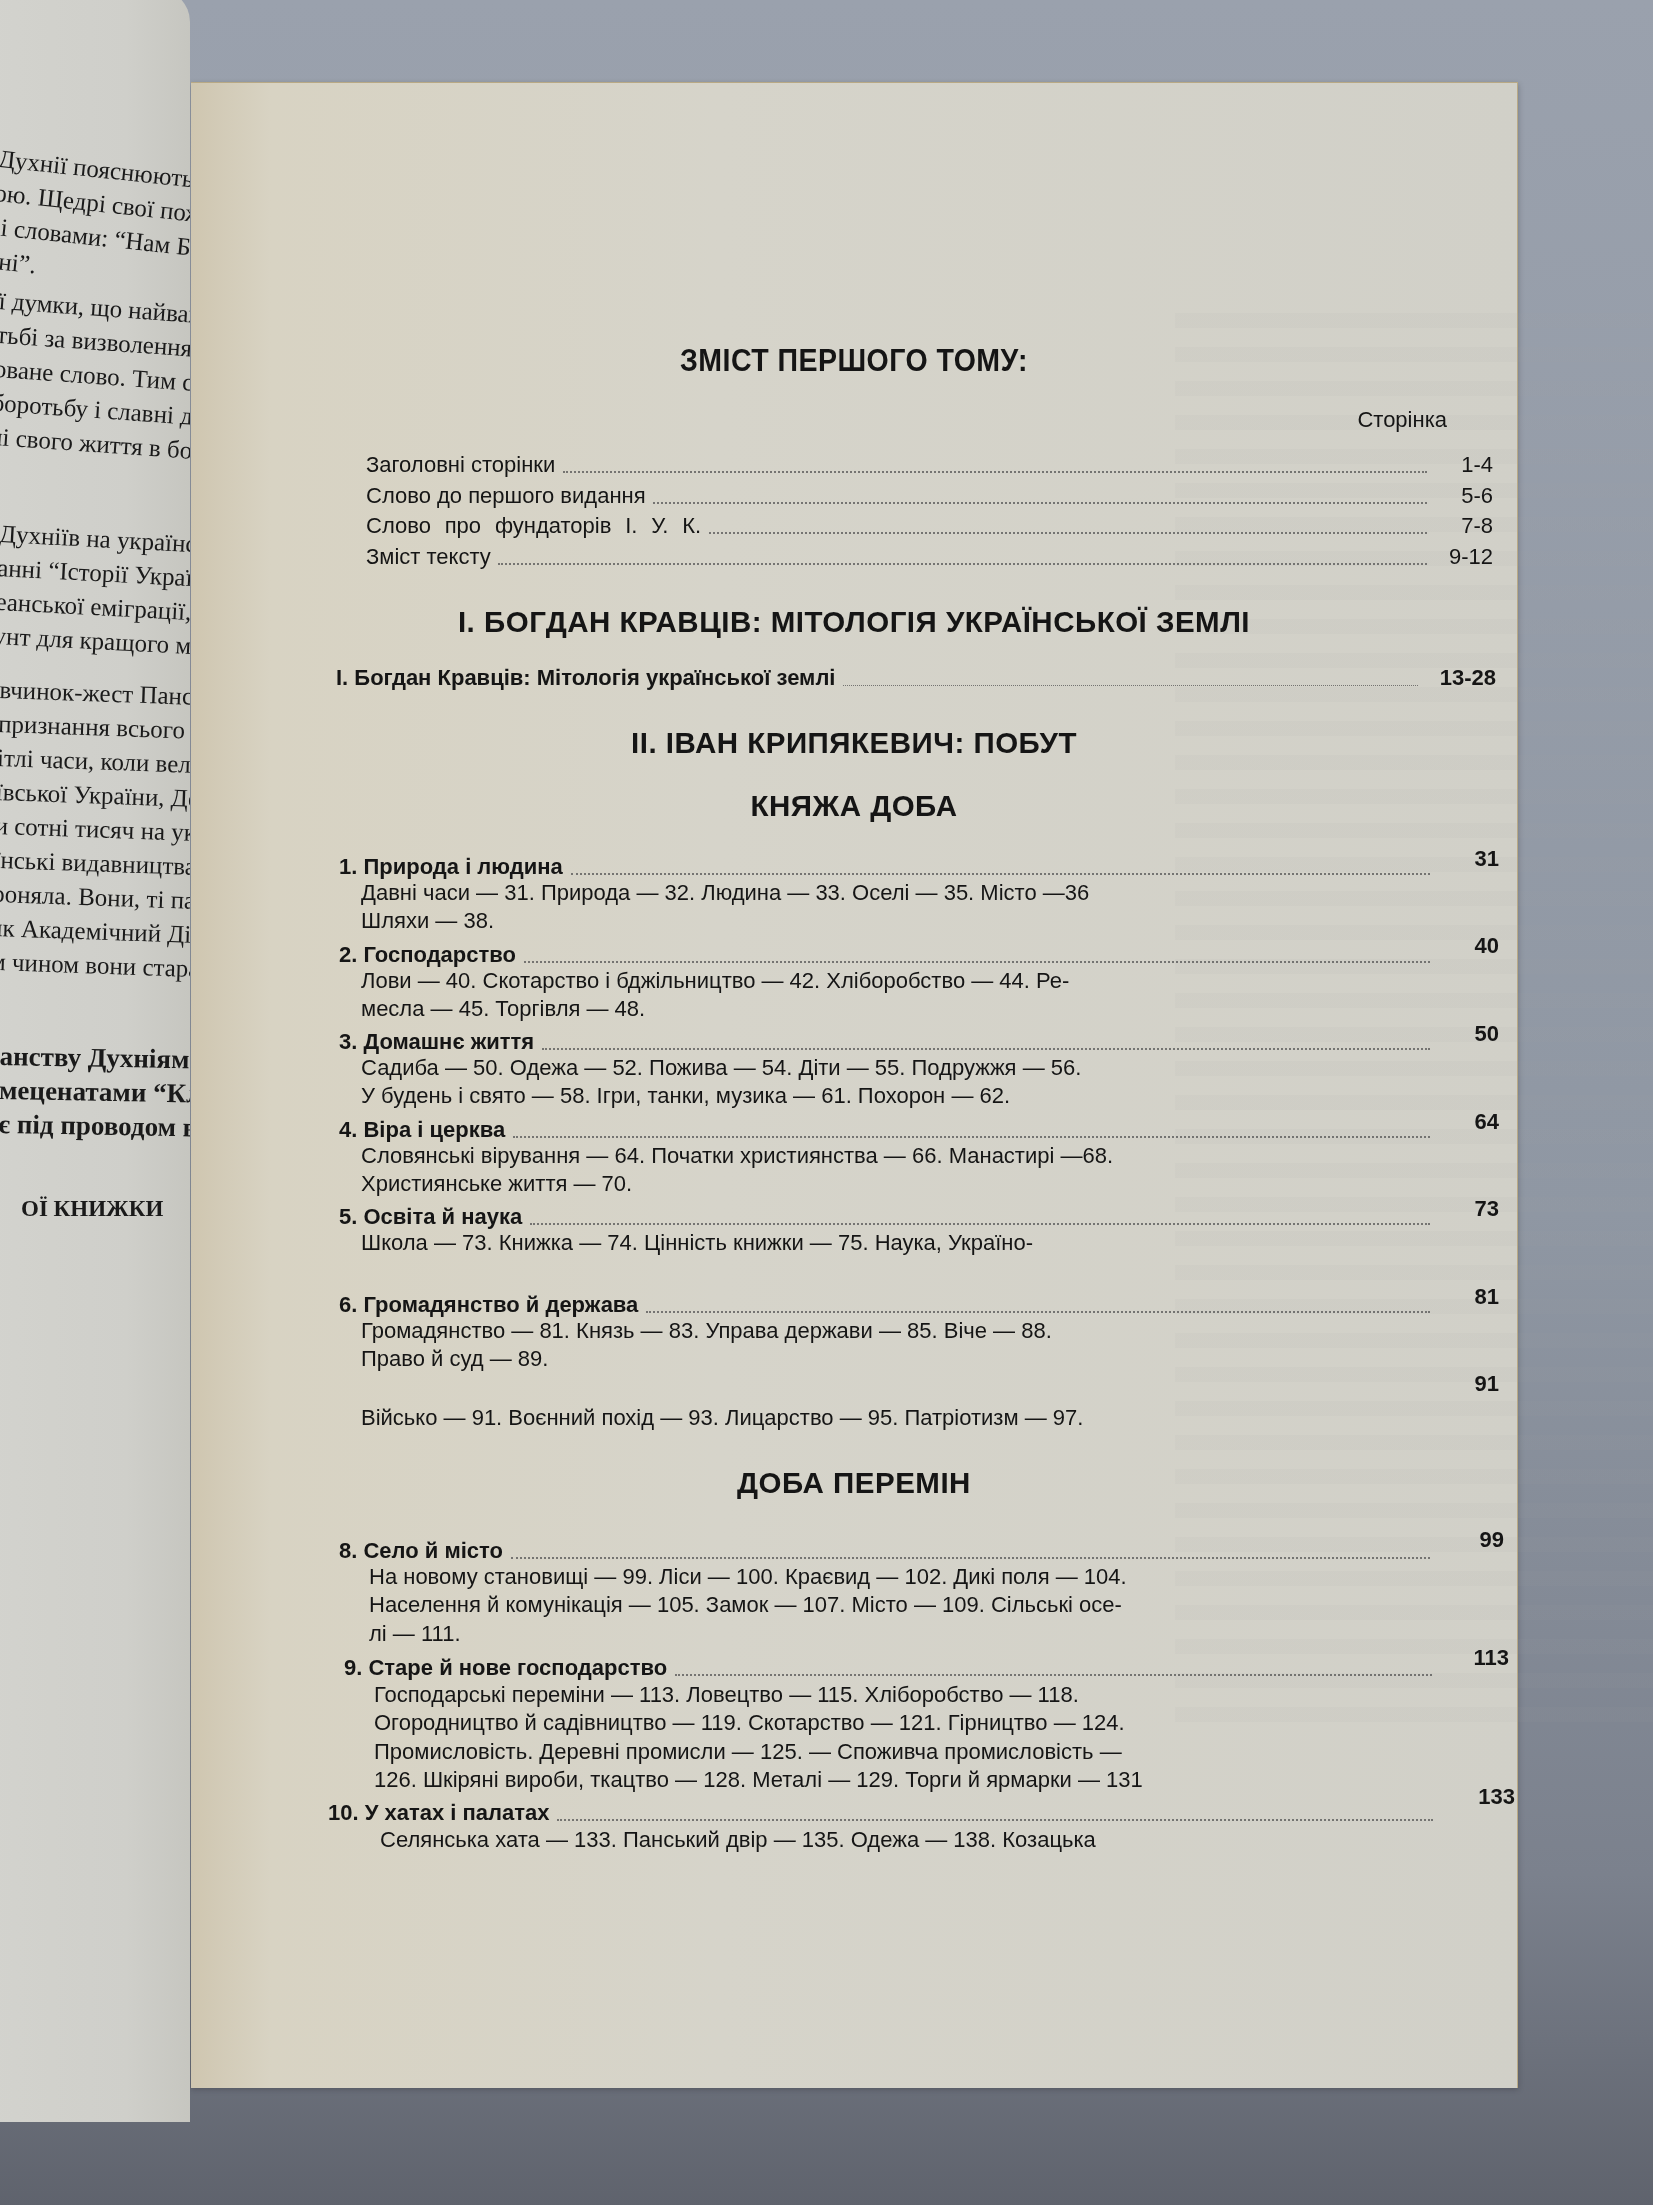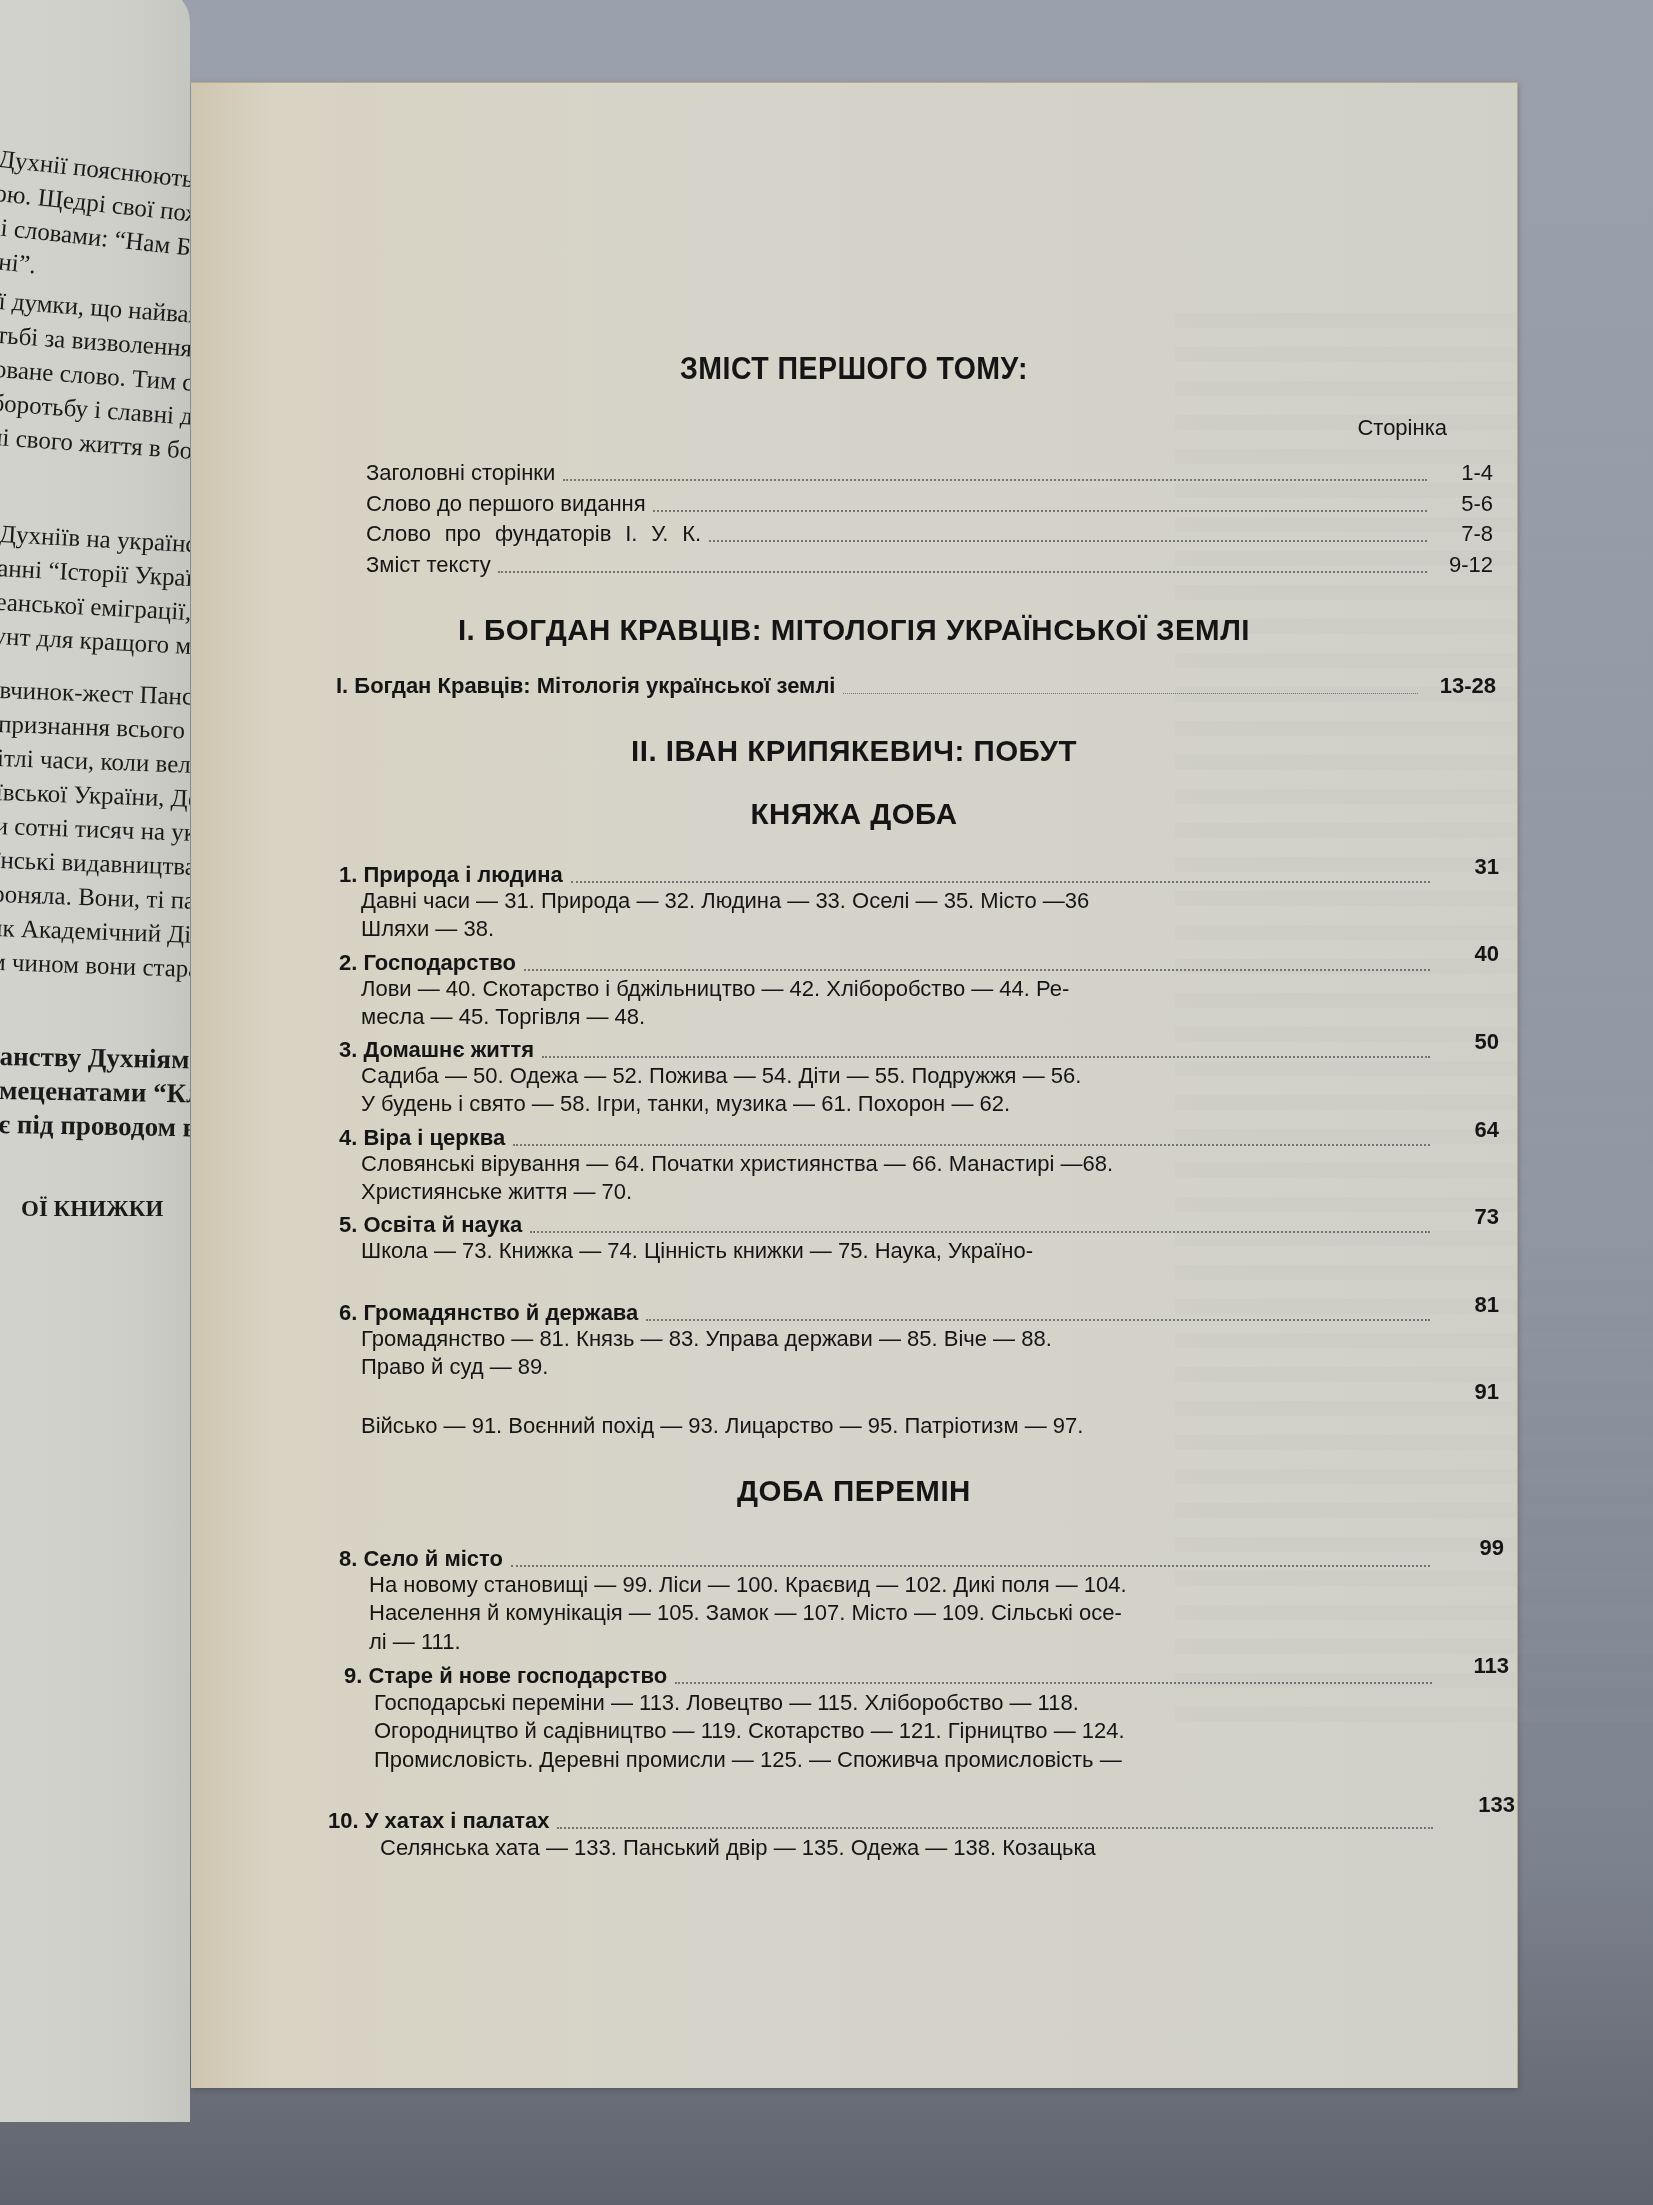--- a/index.html
+++ b/index.html
@@ -29,21 +29,21 @@
     overflow:hidden;
   }
   .left-text {
     position:absolute; left:22px; font-family:"Liberation Serif", serif;
     color:#1a1a1a; white-space:nowrap; transform-origin:left top;
   }
   .lt { display:block; font-size:25px; line-height:34px; }
   .lt.bold { font-weight:bold; font-size:27px; }
 
   
-  .toc { position:absolute; left:0; top:8px; width:100%; height:100%; color:#151515; }
+  .toc { position:absolute; left:0; top:0; width:100%; height:100%; color:#151515; }
   .title {
     position:absolute; left:0; width:100%; text-align:center;
     font-family:"Liberation Sans Narrow","Liberation Sans", sans-serif;
     font-weight:bold; letter-spacing:0.5px;
   }
   .h-main { top:260px; font-size:31px; transform:scaleX(0.92); }
   .h-part { font-size:29.5px; }
   .page-label {
     position:absolute; right:70px; top:324px; font-size:22px;
     font-family:"Liberation Sans", sans-serif;
@@ -189,20 +189,21 @@
 
     <div class="row chap-row" style="top:1572px; left:153px; width:1088px;">
       <span class="lbl">9. Старе й нове господарство</span>
       <span class="dots"></span>
     </div>
     <div class="chap-num" style="left:1252px; top:1562px;">113</div>
     <div class="sub" style="top:1598px; left:183px; width:1072px;">
       <span>Господарські переміни — 113. Ловецтво — 115. Хліборобство — 118.</span>
       <span>Огородництво й садівництво — 119. Скотарство — 121. Гірництво — 124.</span>
       <span>Промисловість. Деревні промисли — 125. — Споживча промисловість —</span>
+      <span>126. Шкіряні вироби, ткацтво — 128. Металі — 129. Торги й ярмарки — 131</span>
     </div>
 
     <div class="row chap-row" style="top:1717px; left:137px; width:1105px;">
       <span class="lbl">10. У хатах і палатах</span>
       <span class="dots"></span>
     </div>
     <div class="chap-num" style="left:1258px; top:1701px;">133</div>
     <div class="sub" style="top:1743px; left:189px; width:1072px;">
       <span>Селянська хата — 133. Панський двір — 135. Одежа — 138. Козацька</span>
     </div>

